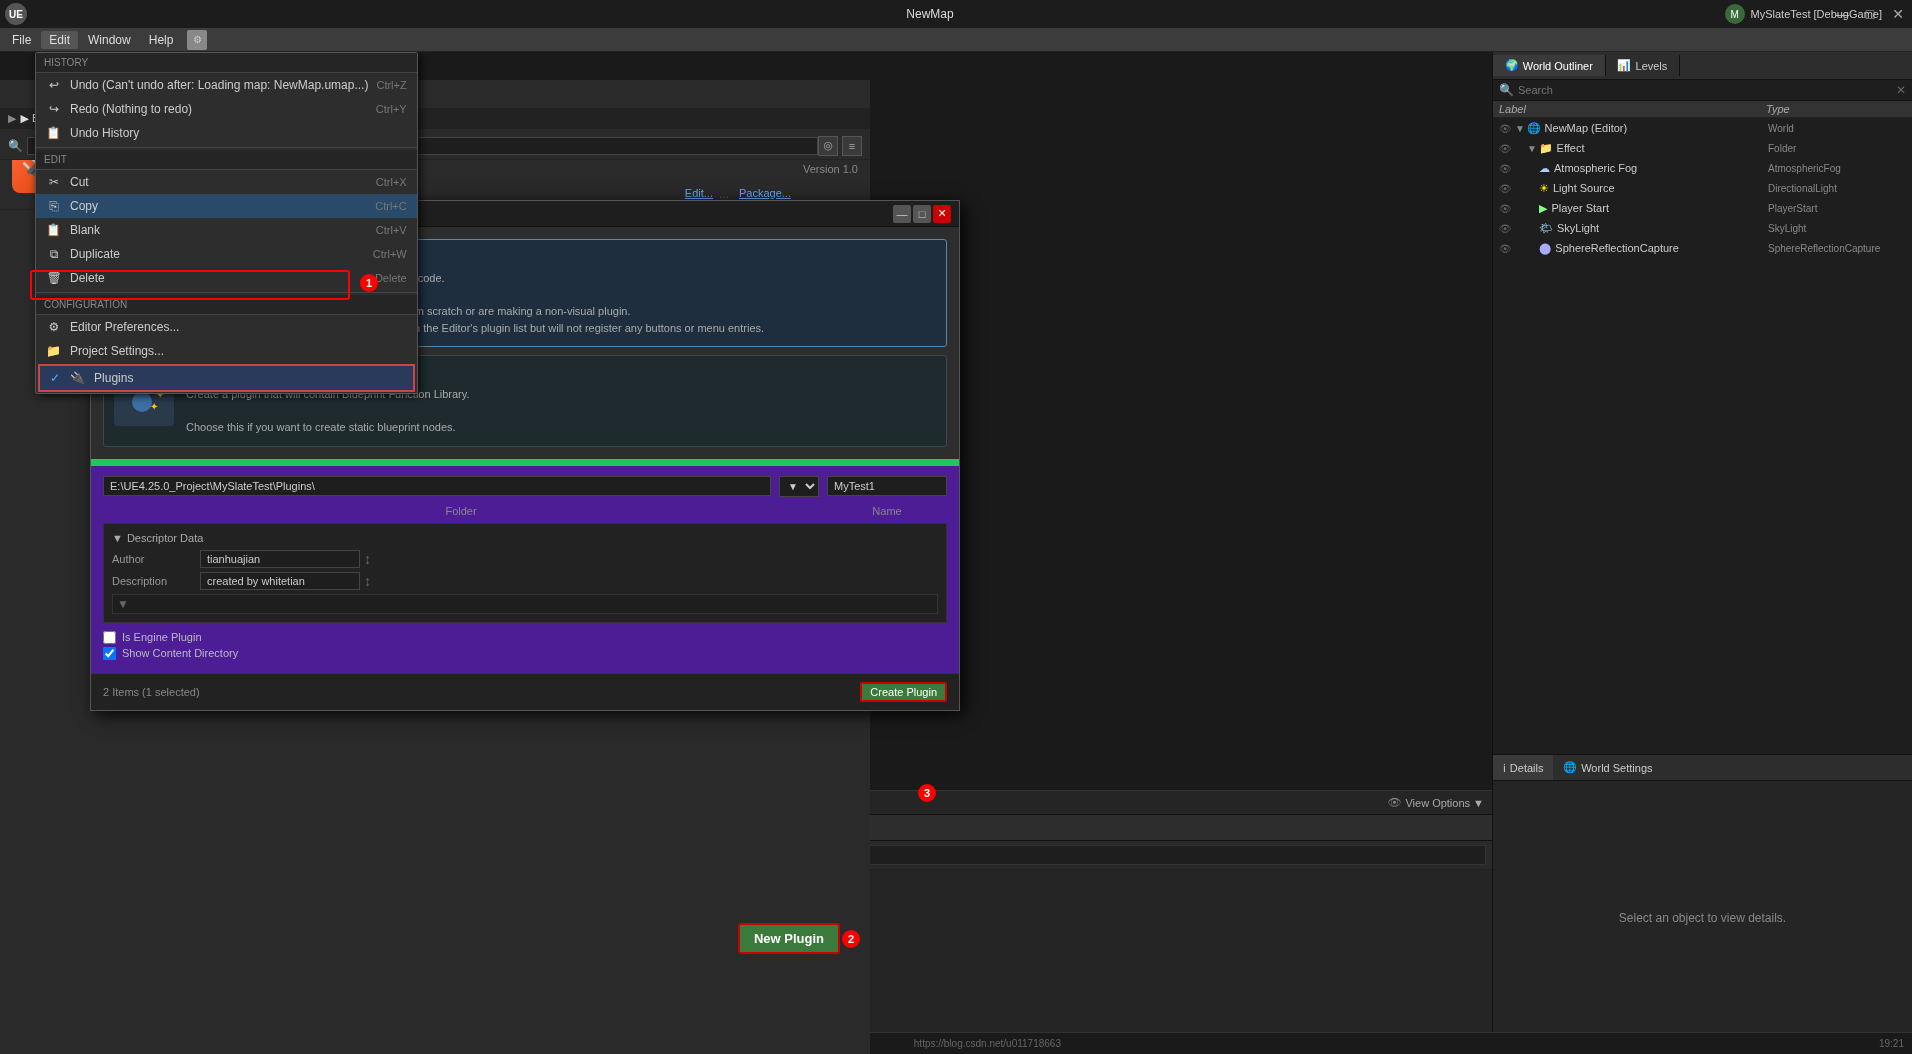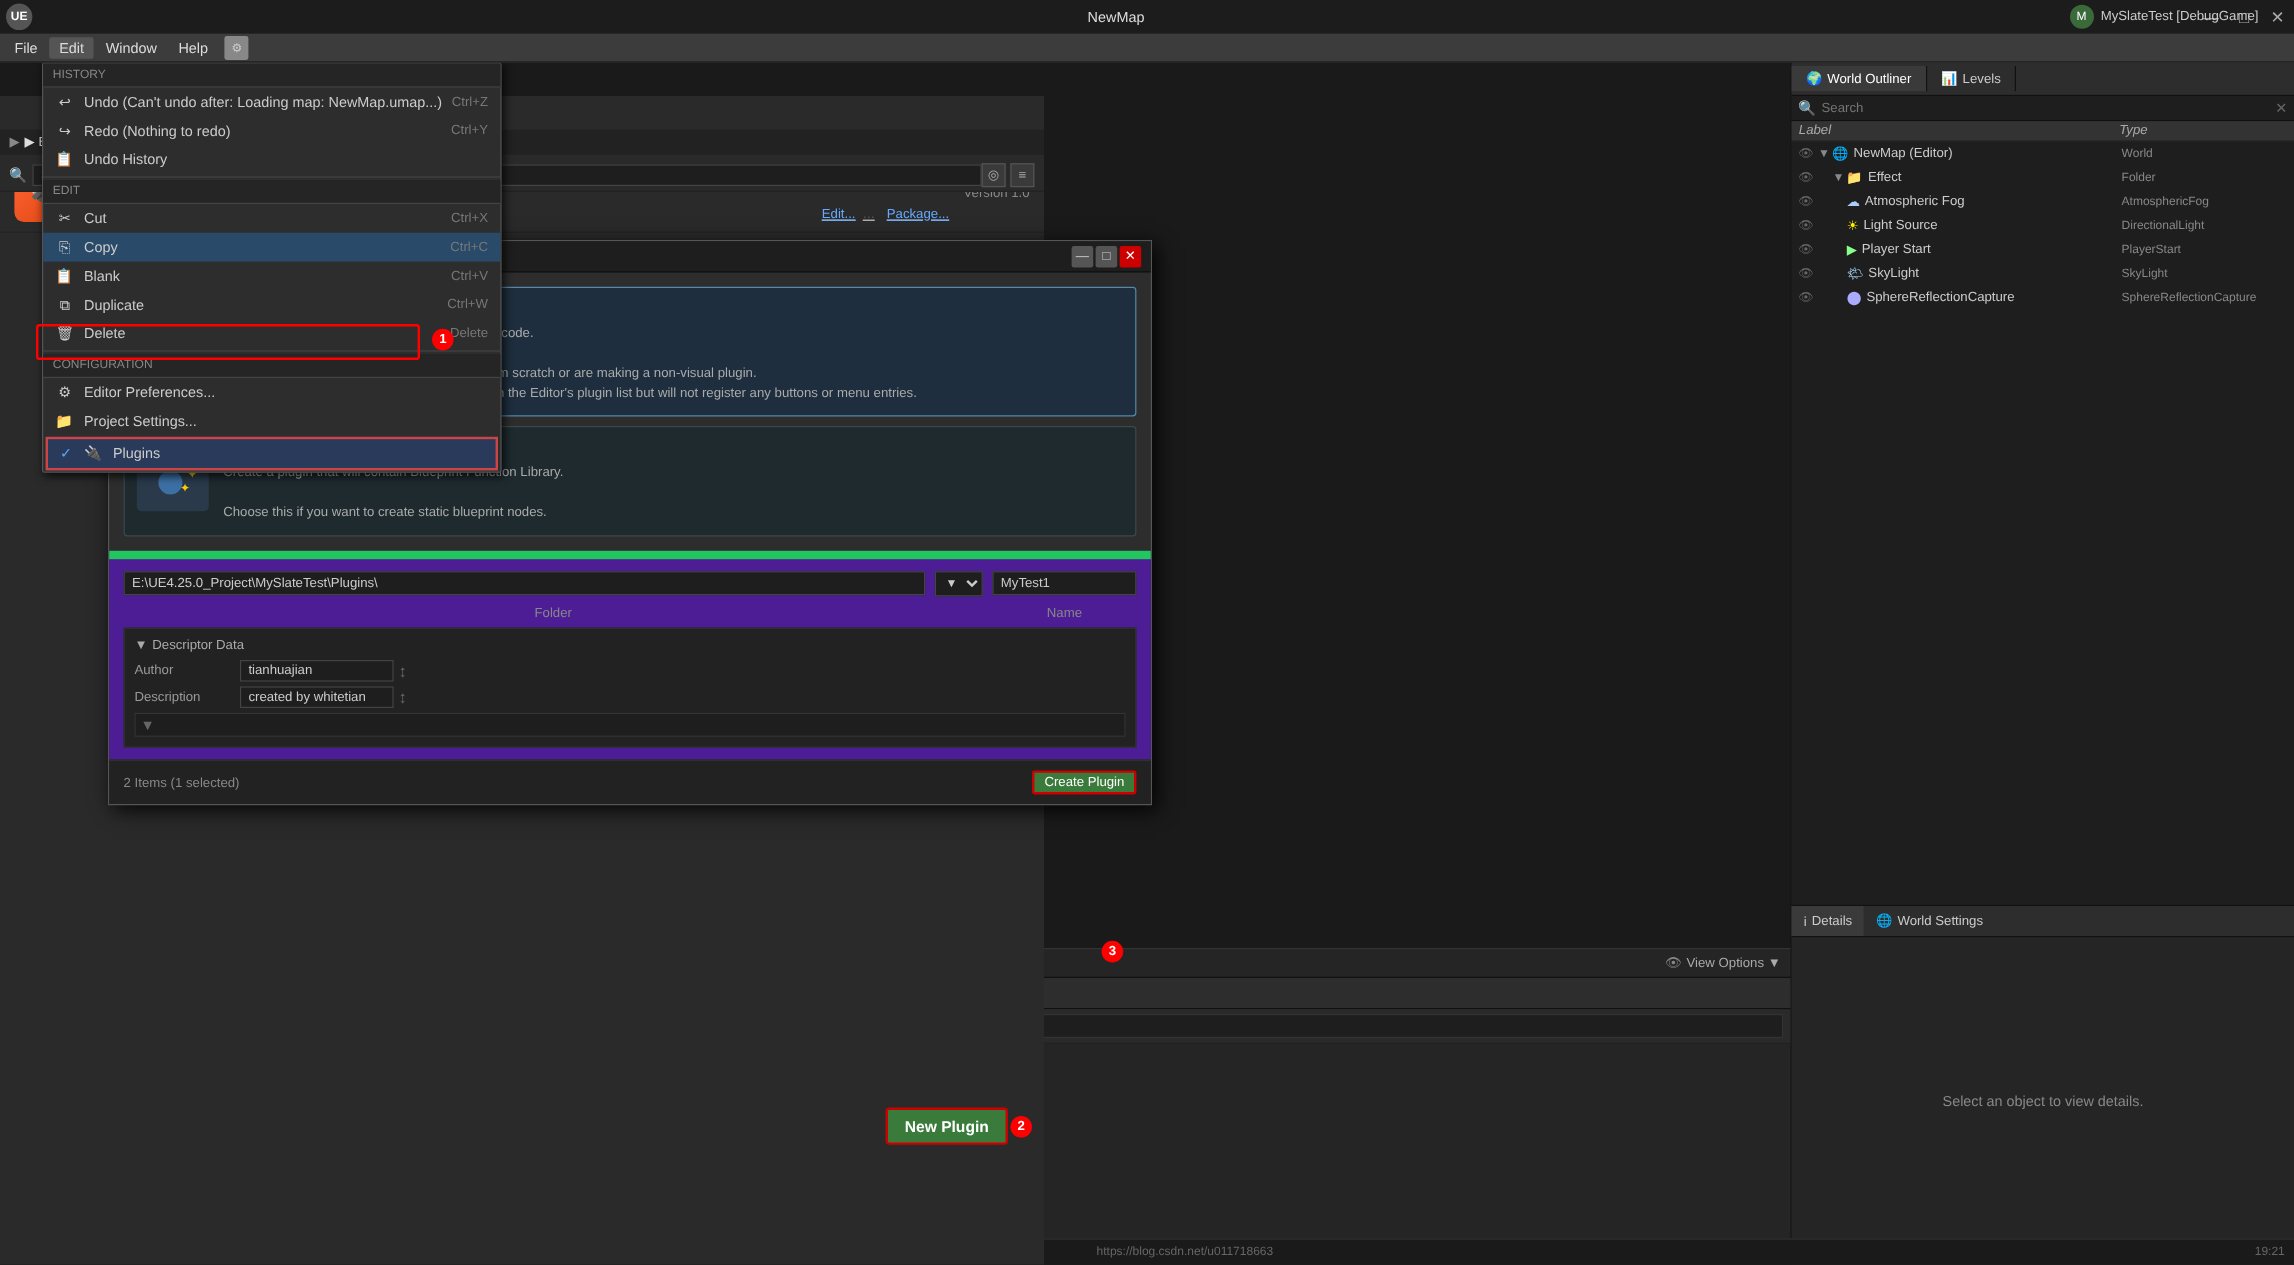--- a/index.html
+++ b/index.html
@@ -453,21 +453,21 @@
       display: flex;
       align-items: center;
       gap: 4px;
     }
     .descriptor-input {
       background: #1e1e1e;
       border: 1px solid #444;
       color: #ccc;
       font-size: 11px;
       padding: 2px 6px;
-      width: 128px;
+      width: 160px;
     }
     .descriptor-arrow {
       color: #666;
       font-size: 14px;
       cursor: pointer;
     }
     .descriptor-scroll {
       display: flex;
       align-items: center;
       background: #1e1e1e;
@@ -584,24 +584,23 @@
       justify-content: center;
       font-size: 24px;
       flex-shrink: 0;
     }
     .plugin-entry-info { flex: 1; }
     .plugin-entry-name { font-size: 13px; color: #eee; margin-bottom: 3px; }
     .plugin-entry-desc { font-size: 11px; color: #aaa; }
     .plugin-entry-version { font-size: 11px; color: #888; margin-left: auto; }
     .plugin-enabled-row {
       display: flex;
-      align-items: flex-end;
+      align-items: flex-start;
       gap: 6px;
-      margin-top: 4px;
-      text-decoration: underline;
+      margin-top: 20px;
     }
     .checkbox-enabled {
       width: 13px;
       height: 13px;
       border: 1px solid #666;
       background: #1a1a1a;
       display: flex;
       align-items: center;
       justify-content: center;
       font-size: 10px;
@@ -894,20 +893,30 @@
           <input class="descriptor-input" value="created by whitetian" style="">
           <span class="descriptor-arrow">↕</span>
         </div>
       </div>
 
       <div class="descriptor-scroll">
         <span class="descriptor-scroll-arrow">▼</span>
       </div>
     </div>
 
+    <div style="margin-top:8px;">
+      <div class="checkbox-row">
+        <input type="checkbox" id="engine-cb" style="">
+        <label for="engine-cb">Is Engine Plugin</label>
+      </div>
+      <div class="checkbox-row">
+        <input type="checkbox" id="content-cb" checked="" style="">
+        <label for="content-cb">Show Content Directory</label>
+      </div>
+    </div>
   </div>
 
   <div class="plugin-bottom-bar">
     <div style="flex:1;">
       <span style="font-size:11px;color:#888;">2 Items (1 selected)</span>
     </div>
     <button class="btn-green" style="border:2px solid #cc0000;">
       <span>Create Plugin</span>
     </button>
   </div>

